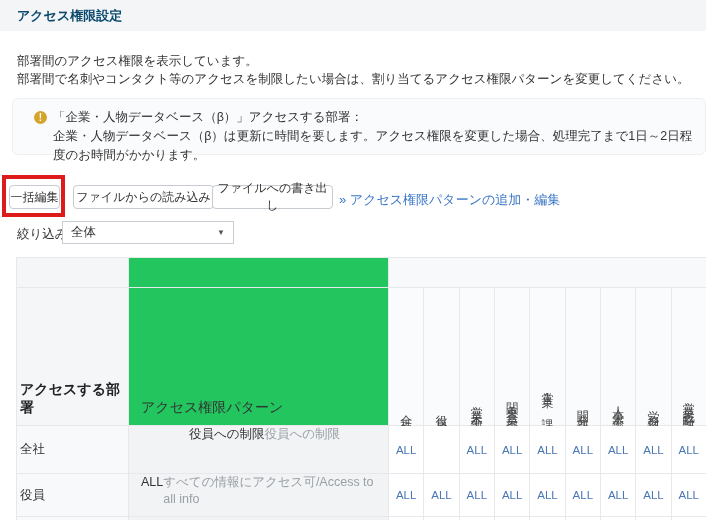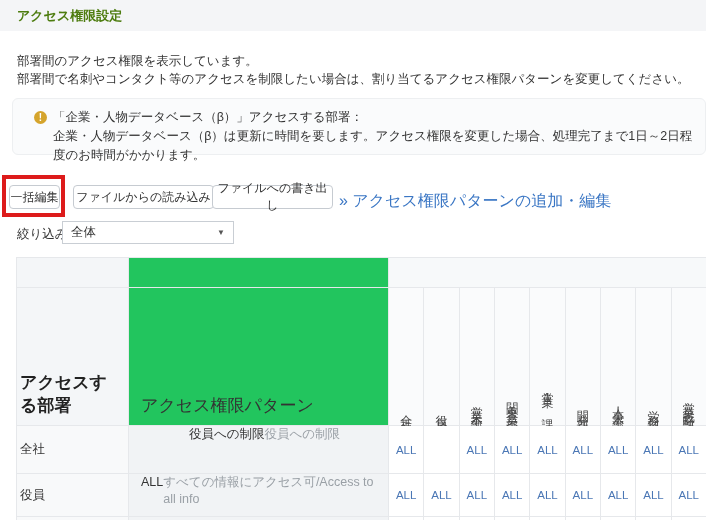--- a/index.html
+++ b/index.html
@@ -7,21 +7,21 @@
   .page {
     position:relative; width:706px; height:520px; overflow:hidden;
     background:#fff; font-family:"Liberation Sans","DejaVu Sans",sans-serif;
     color:#333; font-size:12.5px;
   }
   
   .titlebar {
     position:absolute; left:0; top:0; width:706px; height:31px;
     background:#f4f5f7; display:flex; align-items:center; padding-left:17px;
   }
-  .titlebar h1 { font-size:13px; font-weight:bold; color:#4d7c0f; }
+  .titlebar h1 { font-size:13px; font-weight:bold; color:#0c4a6e; }
   
   .intro { position:absolute; left:17px; top:52px; line-height:18px; color:#333; }
   
   .notice {
     position:absolute; left:12px; top:98px; width:694px; height:57px;
     background:#fafbfc; border:1px solid #edeff1; border-radius:6px;
     padding:9px 10px 0 21px; line-height:19px;
   }
   .notice-row { display:flex; align-items:flex-start; }
   .warn-icon {
@@ -39,21 +39,21 @@
     cursor:pointer; font-family:inherit;
   }
   .highlight-box {
     position:absolute; left:2px; top:175px; width:63px; height:42px;
     border:4px solid #dd1b1b; pointer-events:none;
   }
   .btn-bulk   { left:9px;  width:51px; }
   .btn-import { left:66px; width:141px;margin-left:7px; }
   .btn-export { left:212px; width:121px; }
   .pattern-link {
-    position:absolute; left:339px; top:191px; color:#3a76c4; font-size:16px;
+    position:absolute; left:339px; top:191px; color:#3a76c4; font-size:13px;
     text-decoration:none; cursor:pointer;
   }
   
   .filter-label { position:absolute; left:17px; top:226px; color:#333; }
   .filter-select {
     position:absolute; left:62px; top:221px; width:172px; height:23px;
     background:#fff; border:1px solid #c9ced4; display:flex; align-items:center;
     padding:0 8px; cursor:pointer;justify-content:space-between;
   }
   .filter-select .arrow { margin-left:auto; font-size:8px; color:#555; }
@@ -68,21 +68,21 @@
   .cell { border-bottom:1px solid #e6e8eb; border-right:1px solid #e6e8eb; }
   .bg-c1h { background:#f4f6f8; }
   .bg-c2h { background:#22c55e; }
   .bg-span { background:#f7f9fa; }
   .bg-vh { background:#fafbfc; }
   .bg-c1 { background:#f8f9fa; }
   .bg-c2 { background:#f1f3f5; }
   .bg-w { background:#fff; }
   .hdr-label {
     display:flex; align-items:flex-end; padding:0 4px 8px 3px;
-    font-weight:bold; color:#222; font-size:17px;
+    font-weight:bold; color:#222; font-size:14px;
   }
   .hdr-label.plain { font-weight:normal; color:#333; padding-left:12px; }
   .vcell { display:flex; align-items:flex-end; justify-content:center; padding-bottom:12px; }
   .vcell span {
     writing-mode:vertical-rl; text-orientation:upright;
     font-size:12px; color:#444; letter-spacing:4px; line-height:1;
   }
   .dept-cell { display:flex; align-items:center; padding-left:3px; color:#333; }
   .pattern-cell {
     display:flex; flex-direction:row; justify-content:center;

